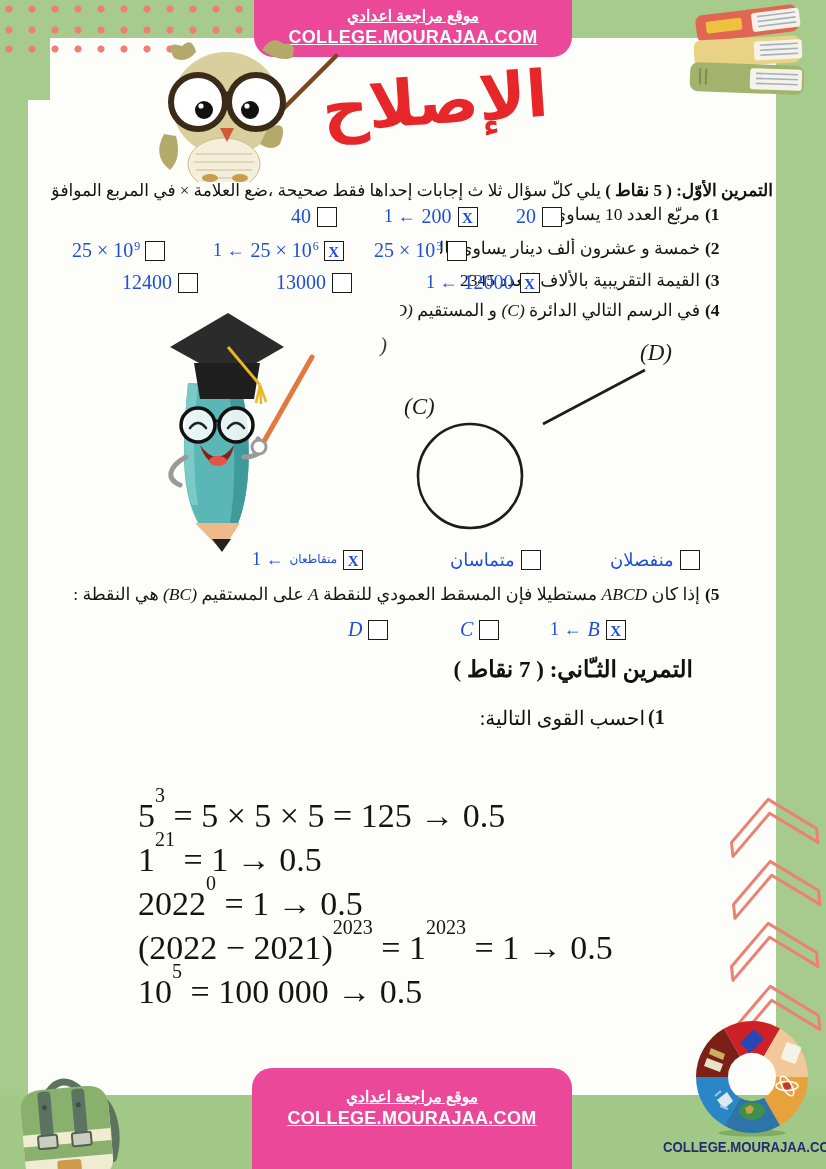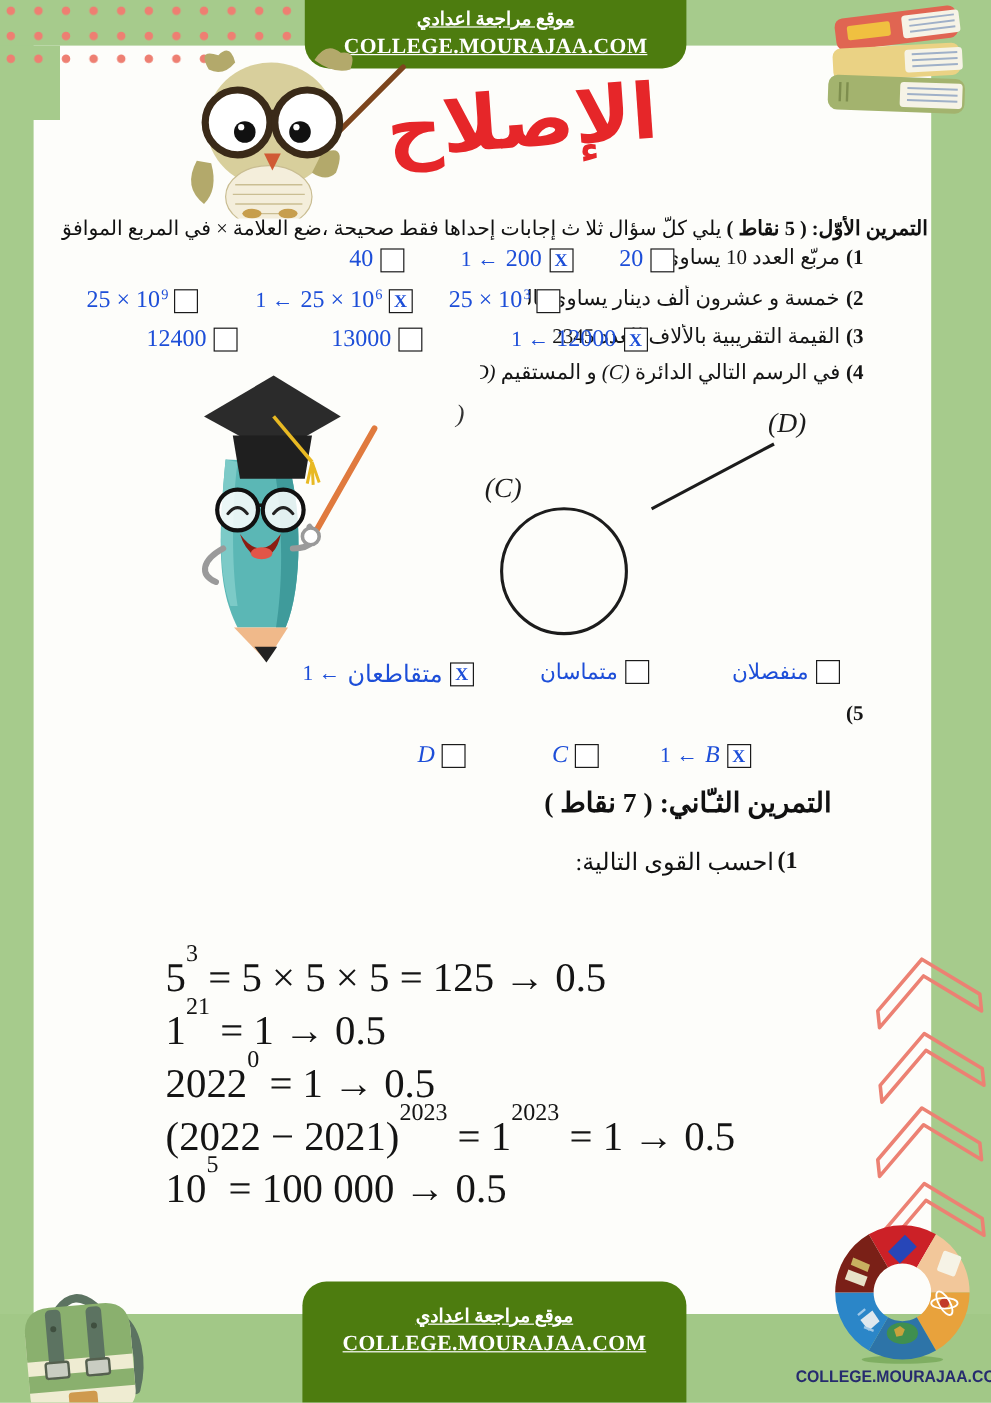--- a/index.html
+++ b/index.html
@@ -7,22 +7,22 @@
   #canvas{position:relative;width:826px;height:1169px;background:#a6cb8c;overflow:hidden;}
   .abs{position:absolute;}
   #page{left:28px;top:38px;width:748px;height:1057px;background:#fdfdfa;}
   #tl-block{left:0;top:38px;width:50px;height:62px;background:#a6cb8c;}
   .dots-a{left:0;top:0;width:252px;height:42px;
     background-image:radial-gradient(circle at 9px 9px,#ee7f72 3.2px,rgba(0,0,0,0) 3.9px);
     background-size:23px 21px;}
   .dots-b{left:0;top:41px;width:182px;height:17px;
     background-image:radial-gradient(circle at 9px 8px,#ee7f72 3.2px,rgba(0,0,0,0) 3.9px);
     background-size:23px 21px;}
-  .band-tab{background:#4d7c0f;color:#fff;text-align:center;
-    font-family:Liberation Serif, serif;}
+  .band-tab{background:#ec4899;color:#fff;text-align:center;
+    font-family:Liberation Sans, sans-serif;}
   #header-tab{left:254px;top:0;width:318px;height:57px;border-radius:0 0 20px 20px;}
   #footer-band{left:0;top:1095px;width:826px;height:74px;background:#a2c887;}
   #footer-tab{left:252px;top:1068px;width:320px;height:101px;border-radius:20px 20px 0 0;}
   .site-l1{display:block;margin-top:7px;font-size:15.5px;font-weight:bold;text-decoration:underline;}
   .site-l2{display:block;margin-top:2px;font-size:18px;font-weight:bold;text-decoration:underline;letter-spacing:.3px;}
   #footer-tab .site-l1{margin-top:20px;}
   #page-title{left:322px;top:56px;width:210px;color:#e62629;font-size:64px;font-weight:bold;
     font-family:"DejaVu Sans",sans-serif;transform:rotate(-4deg);text-align:center;line-height:92px;}
   .qtext{direction:rtl;white-space:nowrap;overflow:hidden;font-size:17.5px;color:#151515;}
   .qnum{direction:ltr;font-size:17.5px;font-weight:bold;color:#151515;}
@@ -195,25 +195,28 @@
   <div class="abs opt" style="left:610px;top:549px">
     <span style="font-size:18px">منفصلان</span>
     <span class="cbx"></span>
   </div>
   <div class="abs opt" style="left:450px;top:549px">
     <span style="font-size:18px">متماسان</span>
     <span class="cbx"></span>
   </div>
   <div class="abs opt" style="left:252px;top:549px">
     <span class="grade">1 ←</span>
-    <span style="font-size:20px">متقاطعان</span>
+    <span style="font-size:12px">متقاطعان</span>
     <span class="cbx">X</span>
   </div>
 
   <span class="abs qnum" style="left:705px;top:584px">(5</span>
+  <div class="abs qtext" style="right:126px;top:584px;max-width:642px">
+    <span>إذا كان </span><span class="lat">ABCD</span><span> مستطيلا فإن المسقط العمودي للنقطة </span><span class="lat">A</span><span> على المستقيم </span><span class="lat">(BC)</span><span> هي النقطة :</span>
+  </div>
 
   <div class="abs opt" style="left:550px;top:618px">
     <span class="grade">1 ←</span>
     <span class="lat">B</span>
     <span class="cbx">X</span>
   </div>
   <div class="abs opt" style="left:460px;top:618px">
     <span class="lat">C</span>
     <span class="cbx"></span>
   </div>

